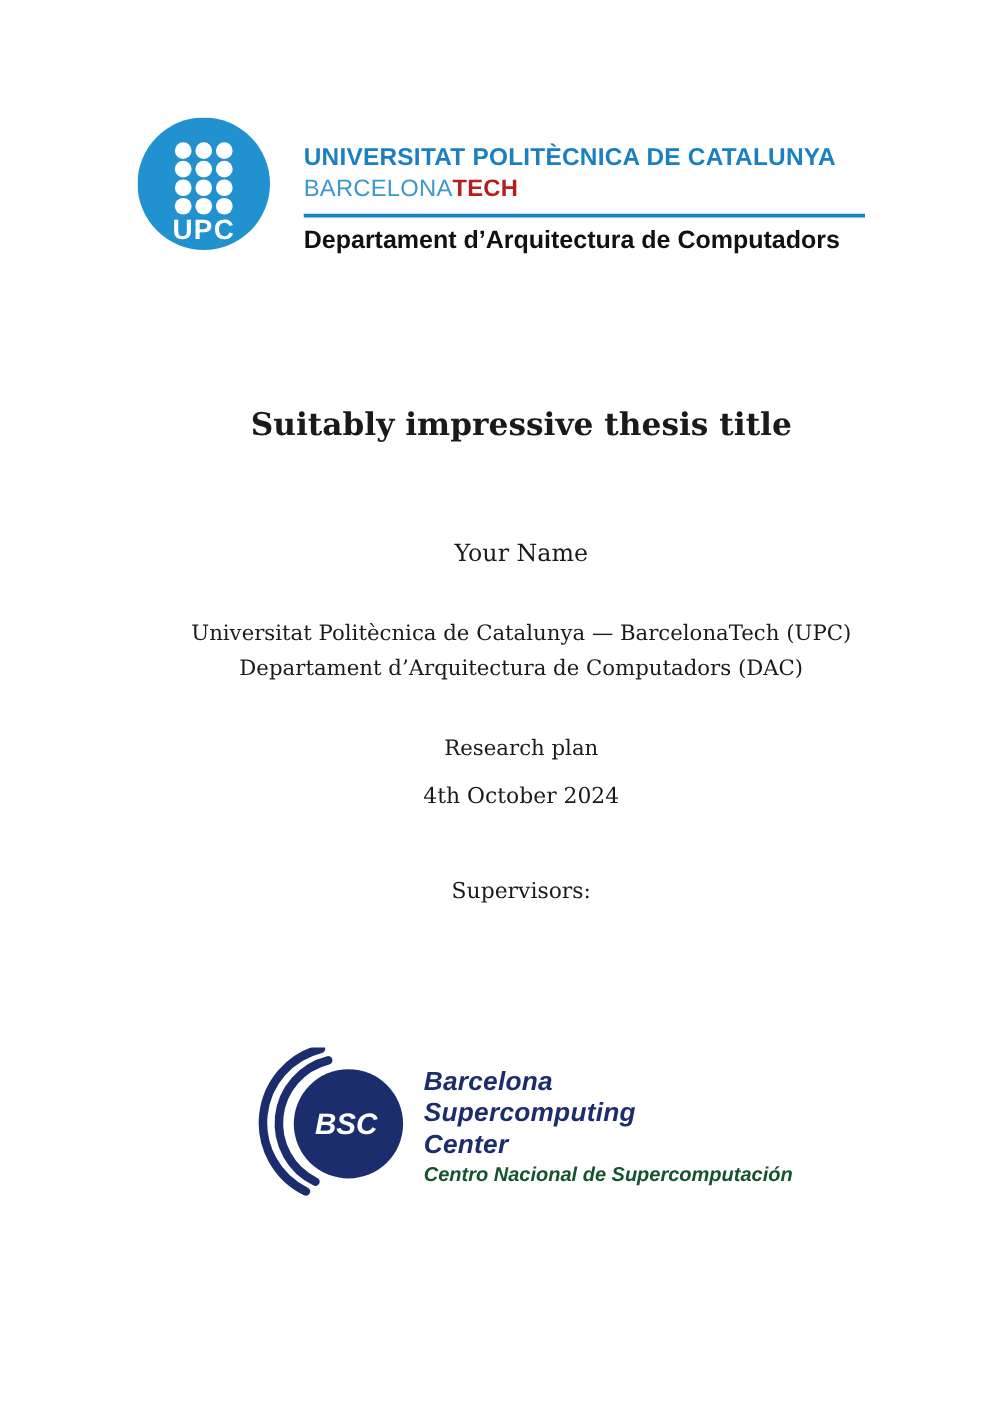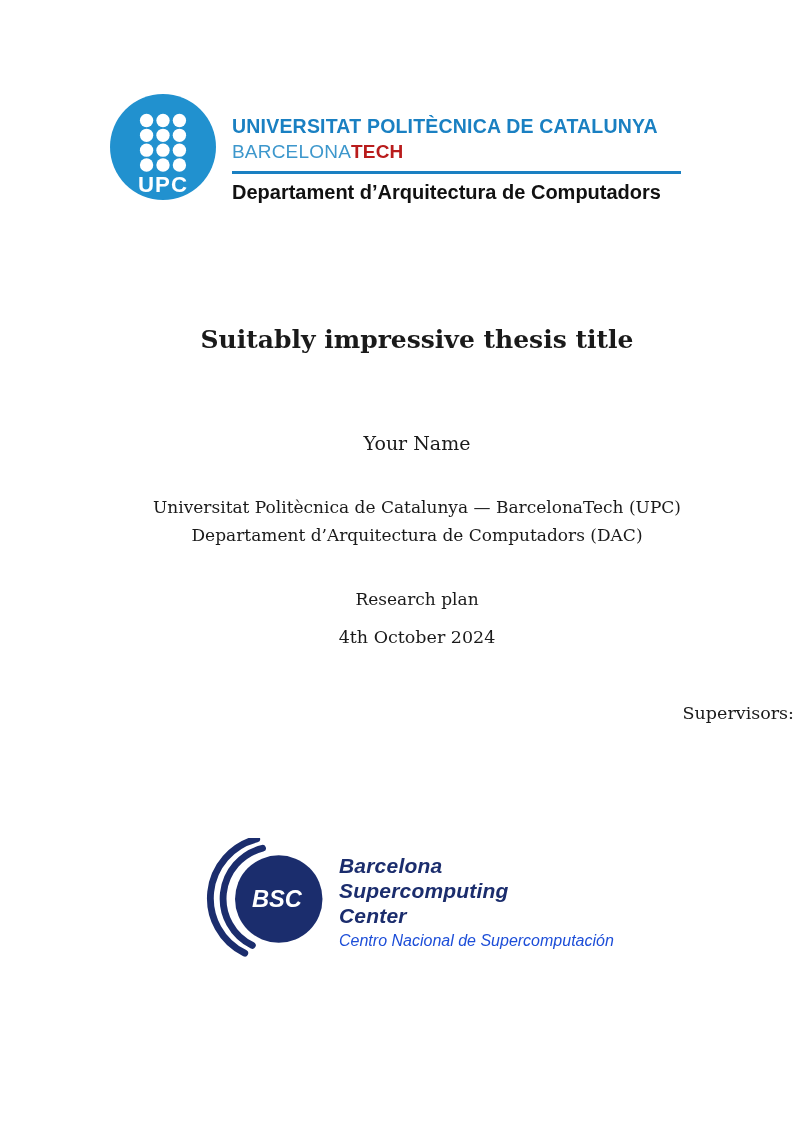--- a/index.html
+++ b/index.html
@@ -12,21 +12,21 @@
     overflow: hidden;
   }
 
   
   .upc-header {
     position: absolute; left: 110px; top: 94px;
     display: flex; align-items: flex-start;
   }
   .upc-logo { width: 106px; height: 106px; flex: none; display: block; }
   .upc-logo text { font-family: "Liberation Sans", sans-serif; }
-  .upc-textcol { margin-left: 16px; padding-top: 21px; }
+  .upc-textcol { margin-left: 27px; padding-top: 21px; }
   .upc-line1 {
     font-family: "Liberation Sans", sans-serif; font-weight: 700;
     font-size: 19.5px; letter-spacing: .2px; color: #1a80c2; white-space: nowrap;
   }
   .upc-line2 {
     font-family: "Liberation Sans", sans-serif; font-weight: 400;
     font-size: 19px; letter-spacing: .2px; color: #3d97cc; margin-top: 3px; white-space: nowrap;
   }
   .upc-line2 .tech { font-weight: 700; color: #b91c1c; }
   .upc-rule { width: 449px; height: 3px; background: #1a80c2; margin-top: 8px; }
@@ -37,39 +37,39 @@
 
   
   .abs-c { position: absolute; left: 40px; width: 754px; text-align: center; }
   .thesis-title { top: 324px; margin: 0; font-size: 25px; font-weight: 700; line-height: 1.3; }
   .author       { top: 430px; font-size: 19px; line-height: 27px; }
   .affiliation  { top: 494px; font-size: 17px; line-height: 27.5px; }
   .doc-type     { top: 586px; font-size: 17px; line-height: 27px; }
   .date-line    { top: 624px; font-size: 17.5px; line-height: 27px; }
   .supervisors  {
     top: 700px; font-size: 17.5px; line-height: 27px;
-    display: flex; justify-content: flex-end; align-items: flex-start; gap: 15px;
+    display: flex; justify-content: center; align-items: flex-start; gap: 15px;
   }
   .sup-names { text-align: left; }
 
   
   .bsc-footer {
     position: absolute; left: 202px; top: 838px;
     display: flex; align-items: center;
   }
   .bsc-emblem { width: 128px; height: 123px; flex: none; display: block; }
   .bsc-emblem text { font-family: "Liberation Sans", sans-serif; }
   .bsc-textcol { margin-left: 9px; margin-top: 6px; }
   .bsc-name {
     font-family: "Liberation Sans", sans-serif; font-style: italic; font-weight: 700;
     font-size: 21px; line-height: 25px; letter-spacing: .2px; color: #1b2d6d; white-space: nowrap;
   }
   .bsc-sub {
-    font-family: "Liberation Sans", sans-serif; font-style: italic; font-weight: 400;
-    font-size: 16px; line-height: 24px; color: #1d4ed8; margin-top: 1px; white-space: nowrap; text-align: center;
+    font-family: "Liberation Sans", sans-serif; font-style: italic; font-weight: 700;
+    font-size: 16px; line-height: 24px; color: #14532d; margin-top: 1px; white-space: nowrap; text-align: center;
   }
 </style>
 </head>
 <body>
 
 <div>
 
   <header class="upc-header">
     <svg class="upc-logo" viewBox="0 0 100 100" aria-hidden="true">
       <circle cx="50" cy="50" r="50" fill="#2191cf"></circle>

